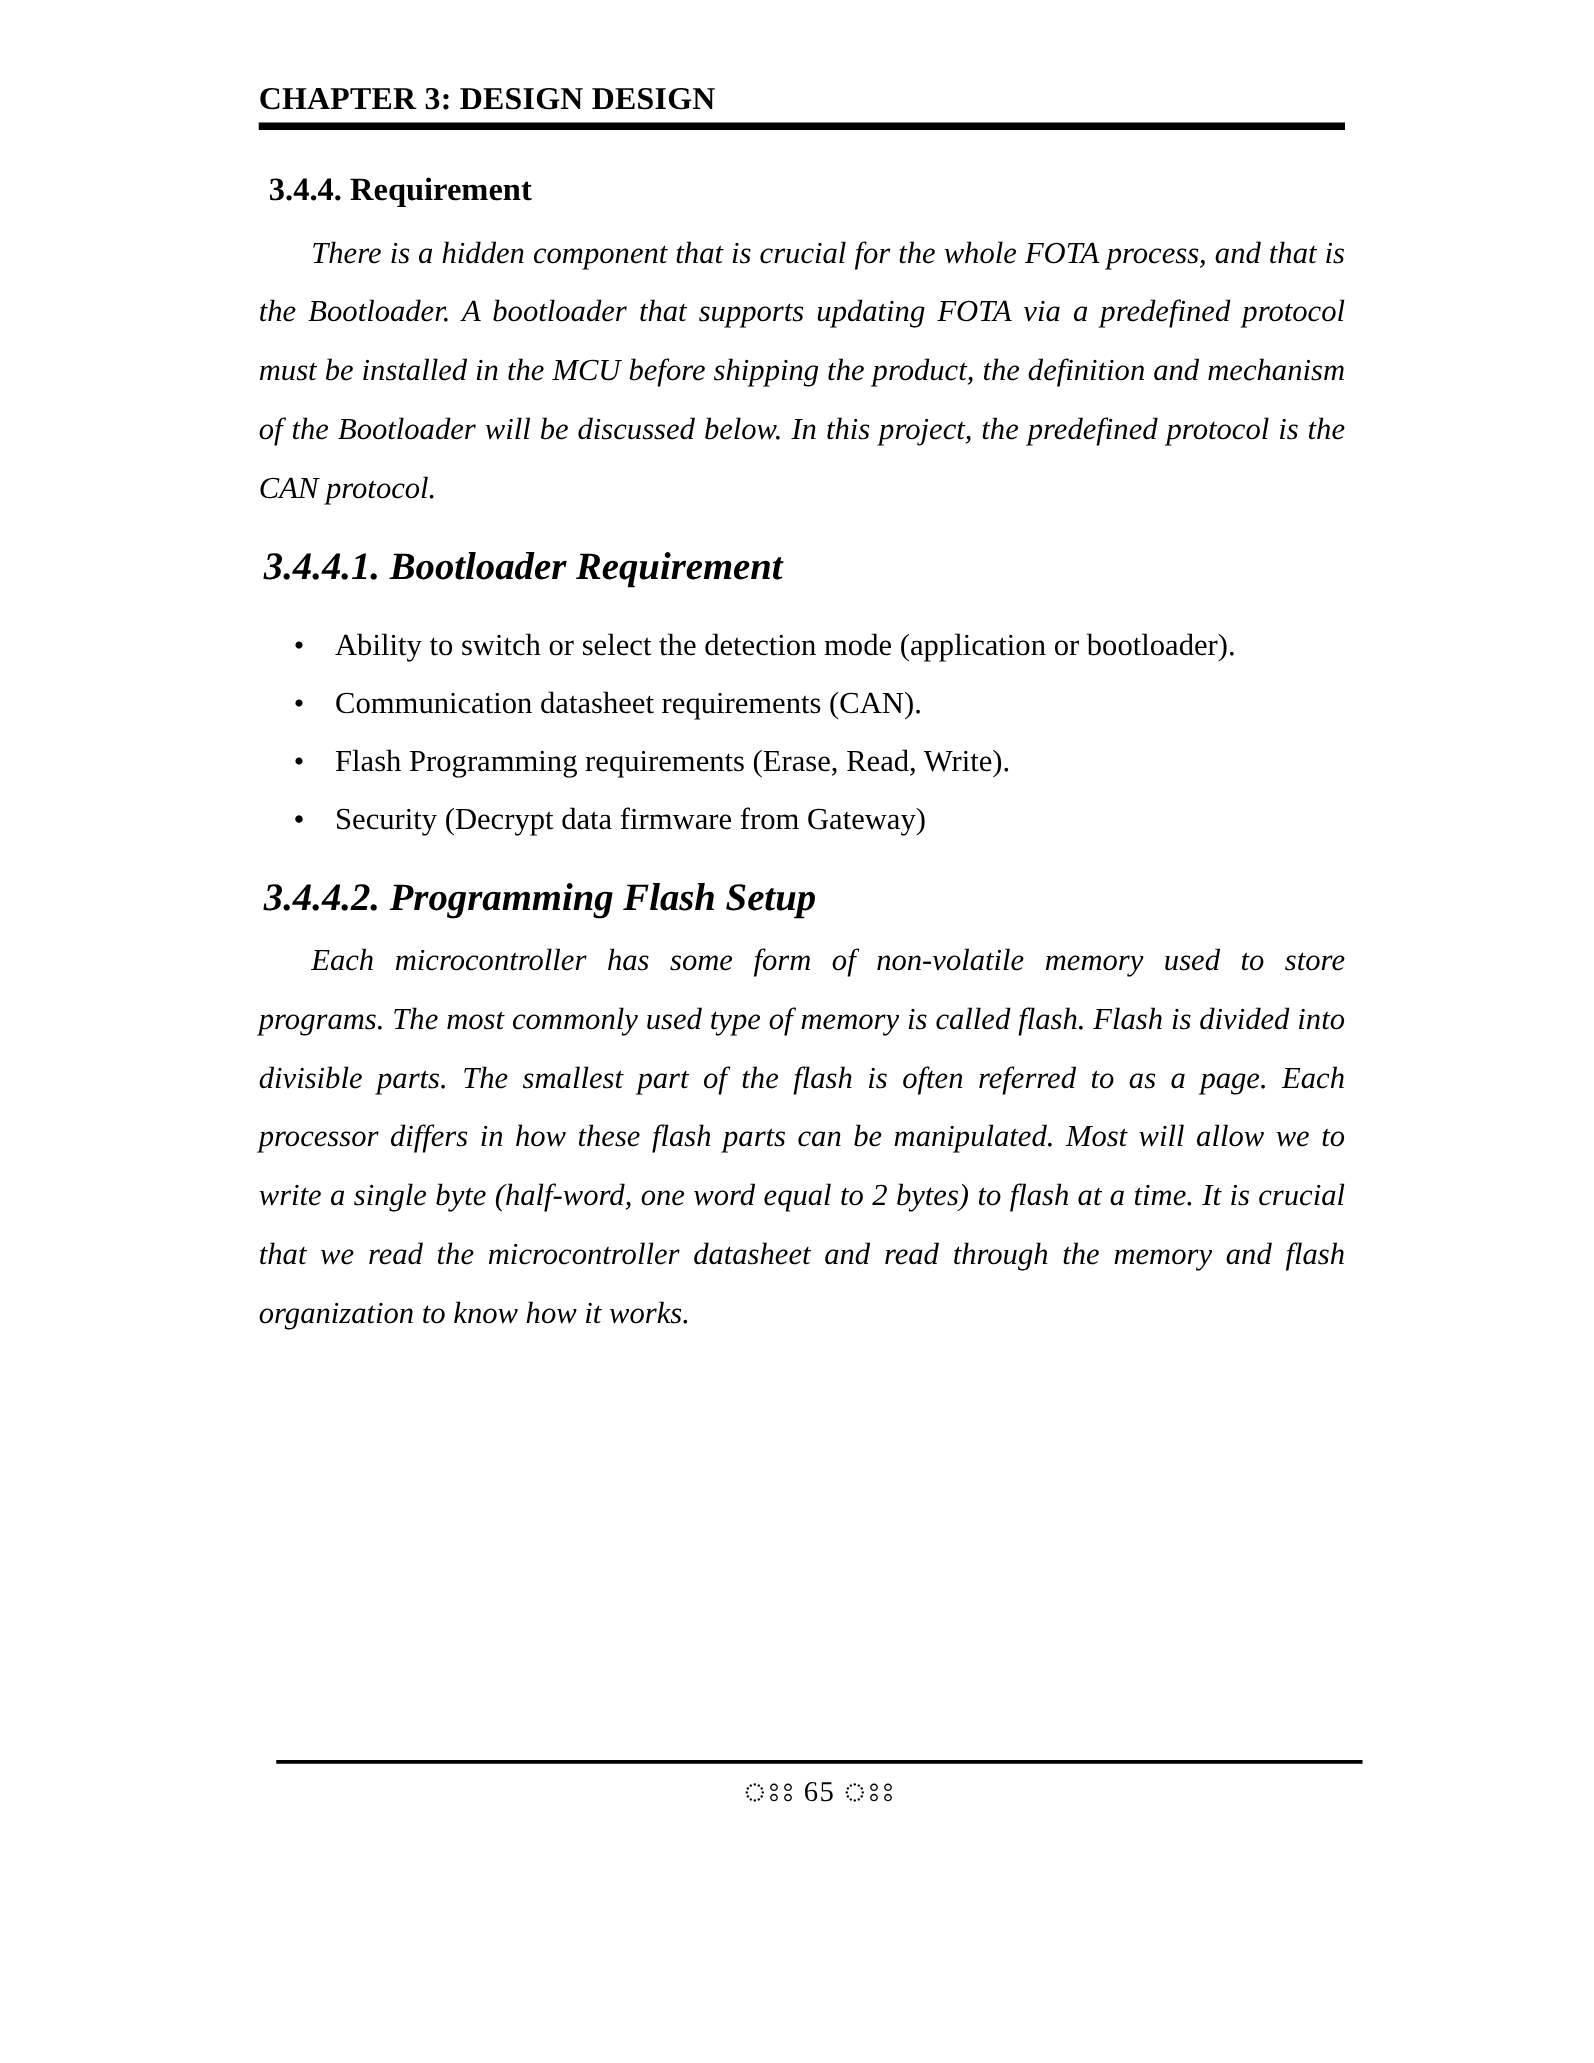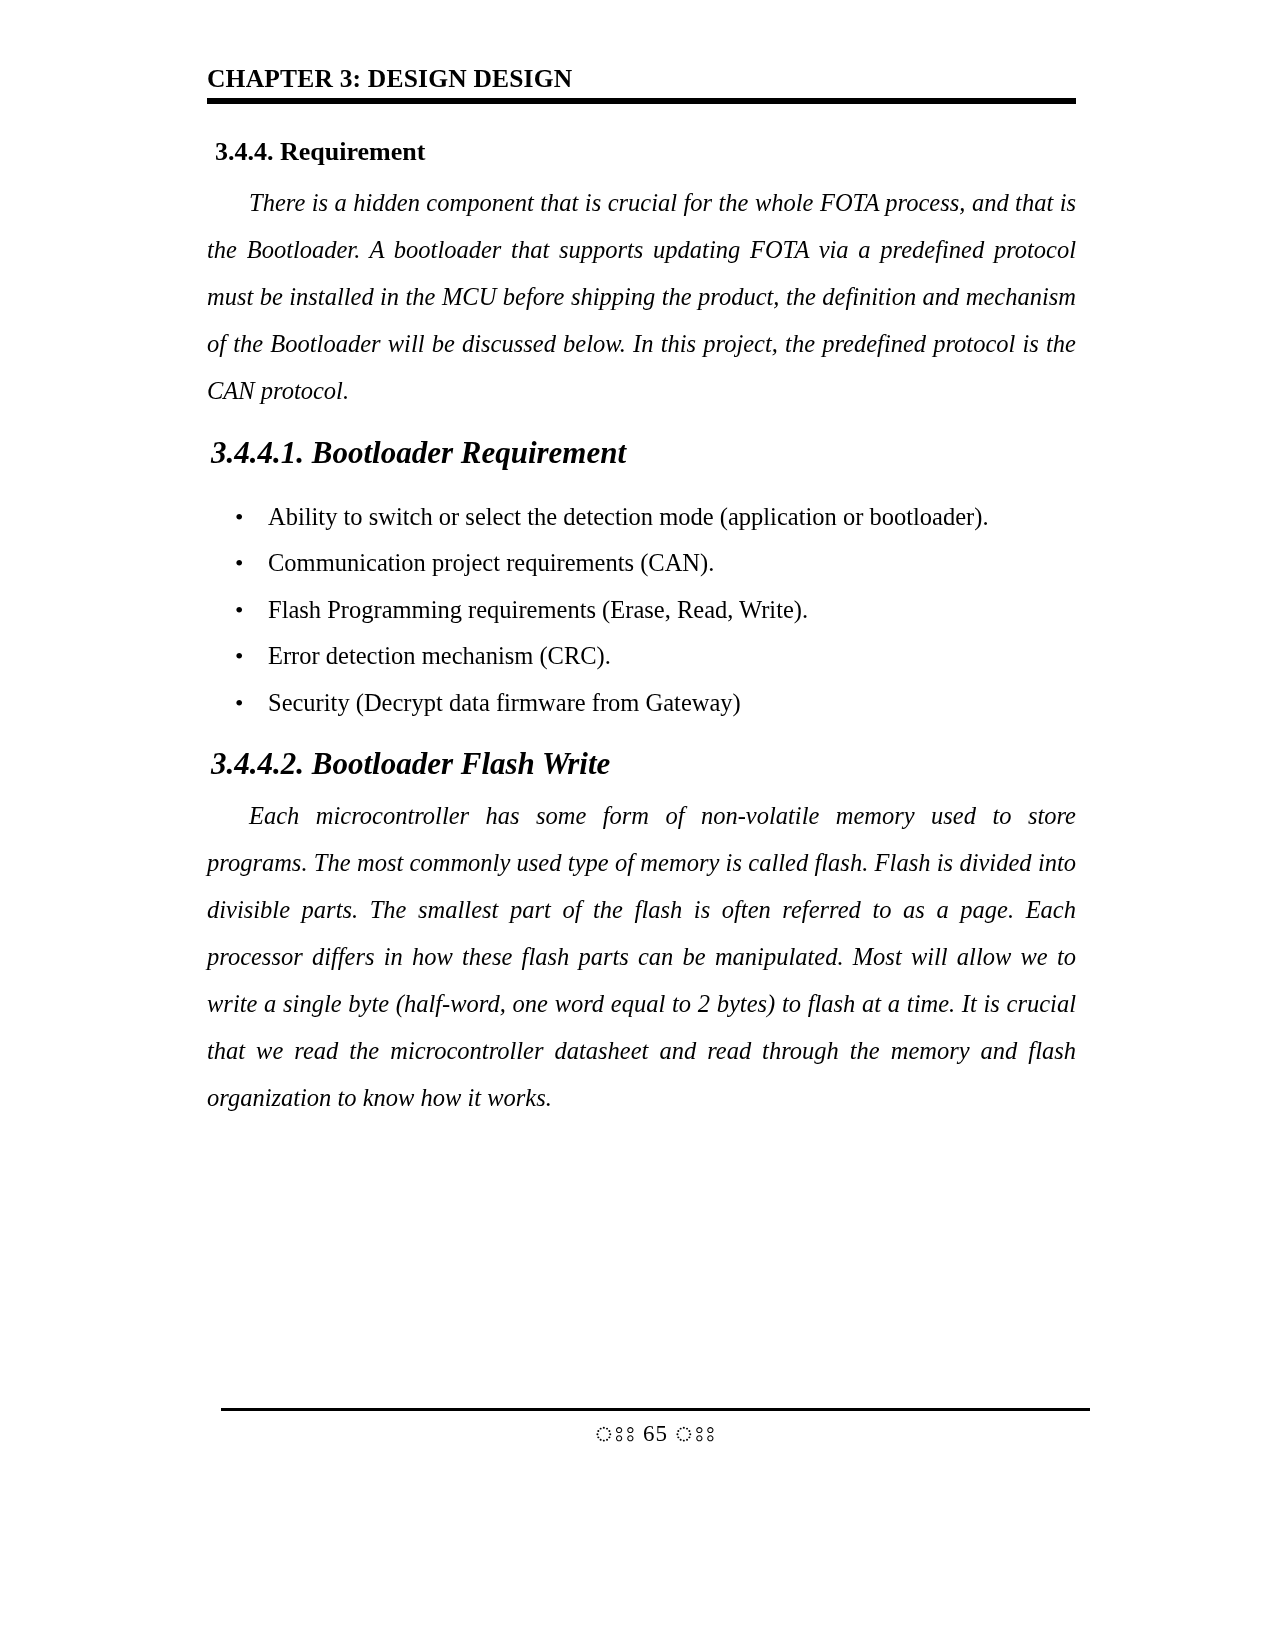--- a/index.html
+++ b/index.html
@@ -147,37 +147,36 @@
     <h3 class="subsec-heading">3.4.4.1. Bootloader Requirement</h3>
 
 
     <ul class="req-list">
       <li>
         <span class="bullet-glyph">•</span>
         <span>Ability to switch or select the detection mode (application or bootloader).</span>
       </li>
       <li>
         <span class="bullet-glyph">•</span>
-        <span>Communication project requirements (CAN).</span>
+        <span>Communication datasheet requirements (CAN).</span>
       </li>
       <li>
         <span class="bullet-glyph">•</span>
         <span>Flash Programming requirements (Erase, Read, Write).</span>
       </li>
       <li>
         <span class="bullet-glyph">•</span>
-        <span>Error detection mechanism (CRC).</span>
       </li>
       <li>
         <span class="bullet-glyph">•</span>
         <span>Security (Decrypt data firmware from Gateway)</span>
       </li>
     </ul>
 
-    <h3 class="subsec-heading">3.4.4.2. Bootloader Flash Write</h3>
+    <h3 class="subsec-heading">3.4.4.2. Programming Flash Setup</h3>
 
     <p class="body-par last-line-tight">Each microcontroller has some form of non-volatile memory used to store programs. The most commonly used type of memory is called flash. Flash is divided into divisible parts. The smallest part of the flash is often referred to as a page. Each processor differs in how these flash parts can be manipulated. Most will allow we to write a single byte (half-word, one word equal to 2 bytes) to flash at a time. It is crucial that we read the microcontroller datasheet and read through the memory and flash organization to know how it works.</p>
 
   </div>
 
   <div class="footer-block">
     <div class="footer-rule"></div>
     <div class="footer-text">
       <span class="footer-orn">ঃঃ</span><span>65</span><span class="footer-orn">ঃঃ</span>
     </div>

